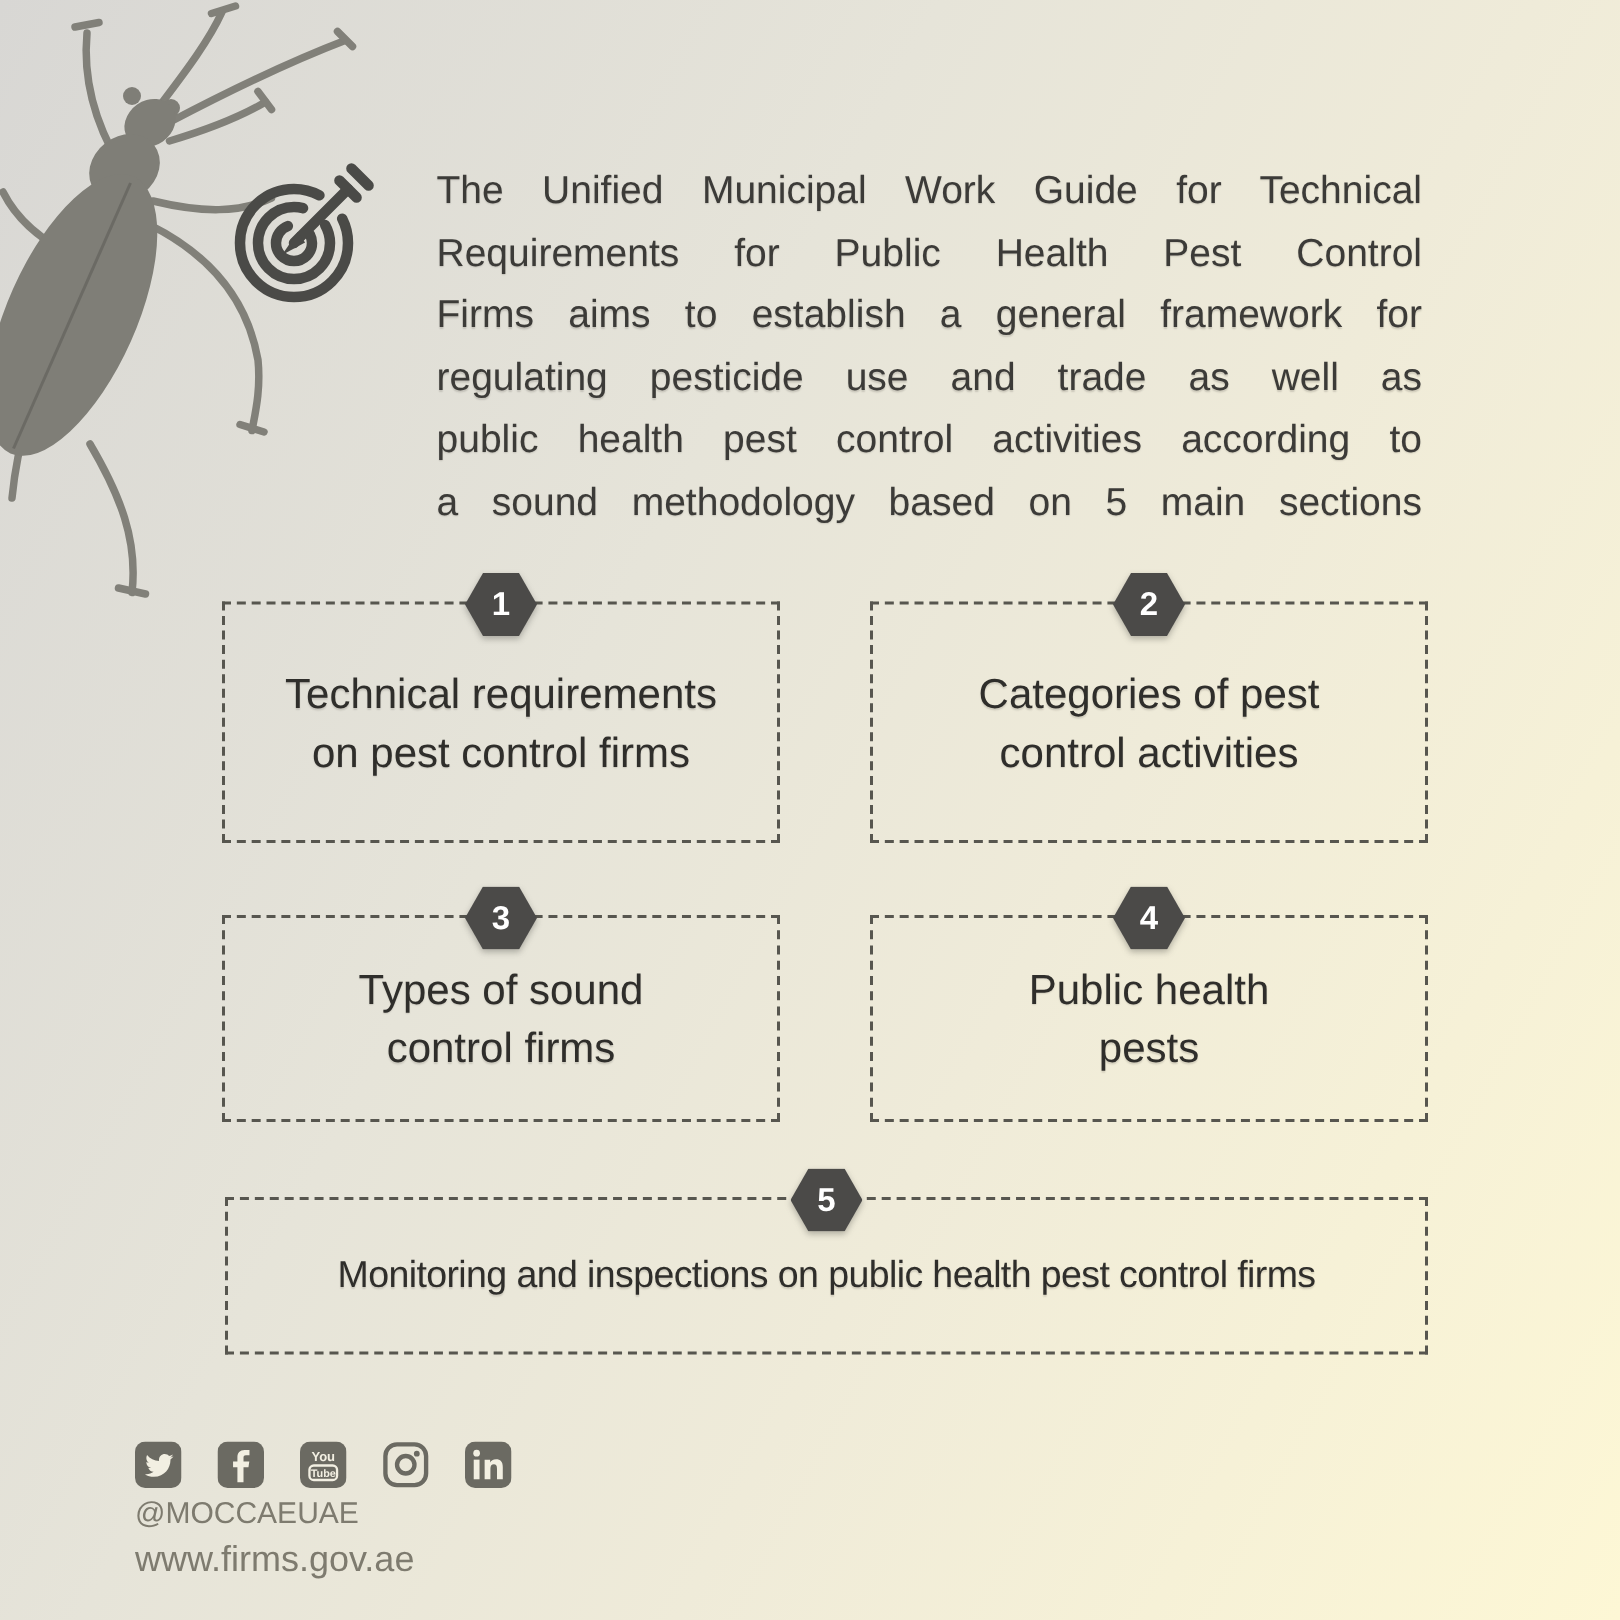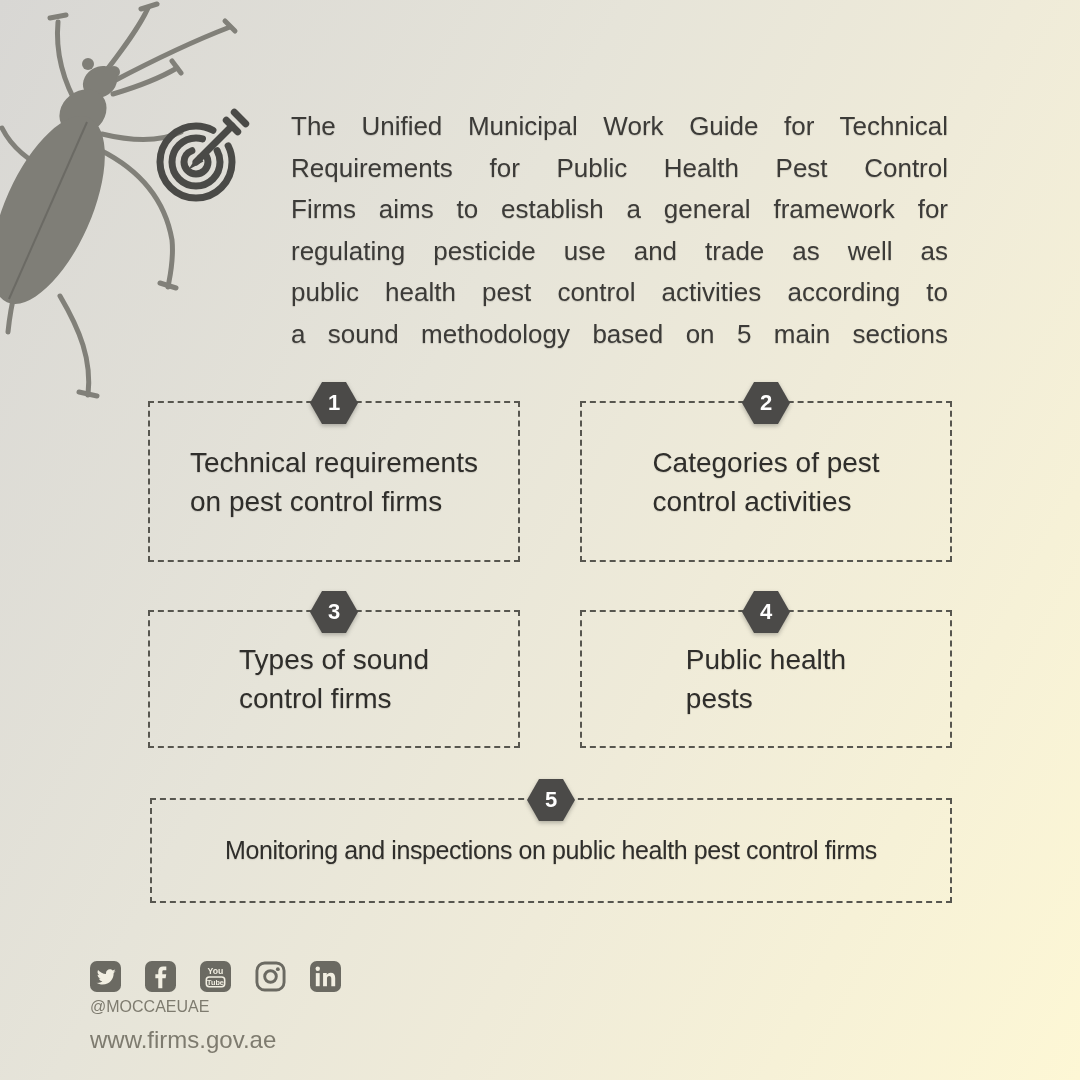--- a/index.html
+++ b/index.html
@@ -38,21 +38,21 @@
     border: 2px dashed #57564f;
     display: flex; align-items: center; justify-content: center;
   }
   .box1 { left: 148px; top: 401px; width: 372px; height: 161px; }
   .box2 { left: 580px; top: 401px; width: 372px; height: 161px; }
   .box3 { left: 148px; top: 610px; width: 372px; height: 138px; }
   .box4 { left: 580px; top: 610px; width: 372px; height: 138px; }
   .box5 { left: 150px; top: 798px; width: 802px; height: 105px; }
 
   .boxlabel {
-    text-align: left;
+    text-align: center;
     font-size: 28px; line-height: 39px;
     color: #2f2e2b;
     text-shadow: 0 1px 1px rgba(60,58,50,0.16);
   }
   .box5 .boxlabel { font-size: 25px; letter-spacing: -0.4px; }
 
   .hexwrap {
     position: absolute; top: -21px; left: 50%;
     transform: translateX(-50%);
     filter: drop-shadow(0 2px 2px rgba(60,60,55,0.35));
@@ -63,21 +63,21 @@
     clip-path: polygon(25% 0%, 75% 0%, 100% 50%, 75% 100%, 25% 100%, 0% 50%);
     display: flex; align-items: center; justify-content: center;
   }
   .hex span { color: #ffffff; font-size: 22px; font-weight: bold; }
 
   
   .social { position: absolute; left: 90px; top: 961px; display: flex; gap: 24px; }
   .social .sicon { width: 31px; height: 31px; display: block; cursor: pointer; }
   .handle {
     position: absolute; left: 90px; top: 998px;
-    font-size: 16px; color: #7e7b6f; text-align: center;
+    font-size: 20px; color: #7e7b6f; text-align: center;
   }
   .website {
     position: absolute; left: 90px; top: 1026px;
     font-size: 24px; color: #7e7b6f;
   }
 </style>
 </head>
 <body>
 
 <div class="canvas">

